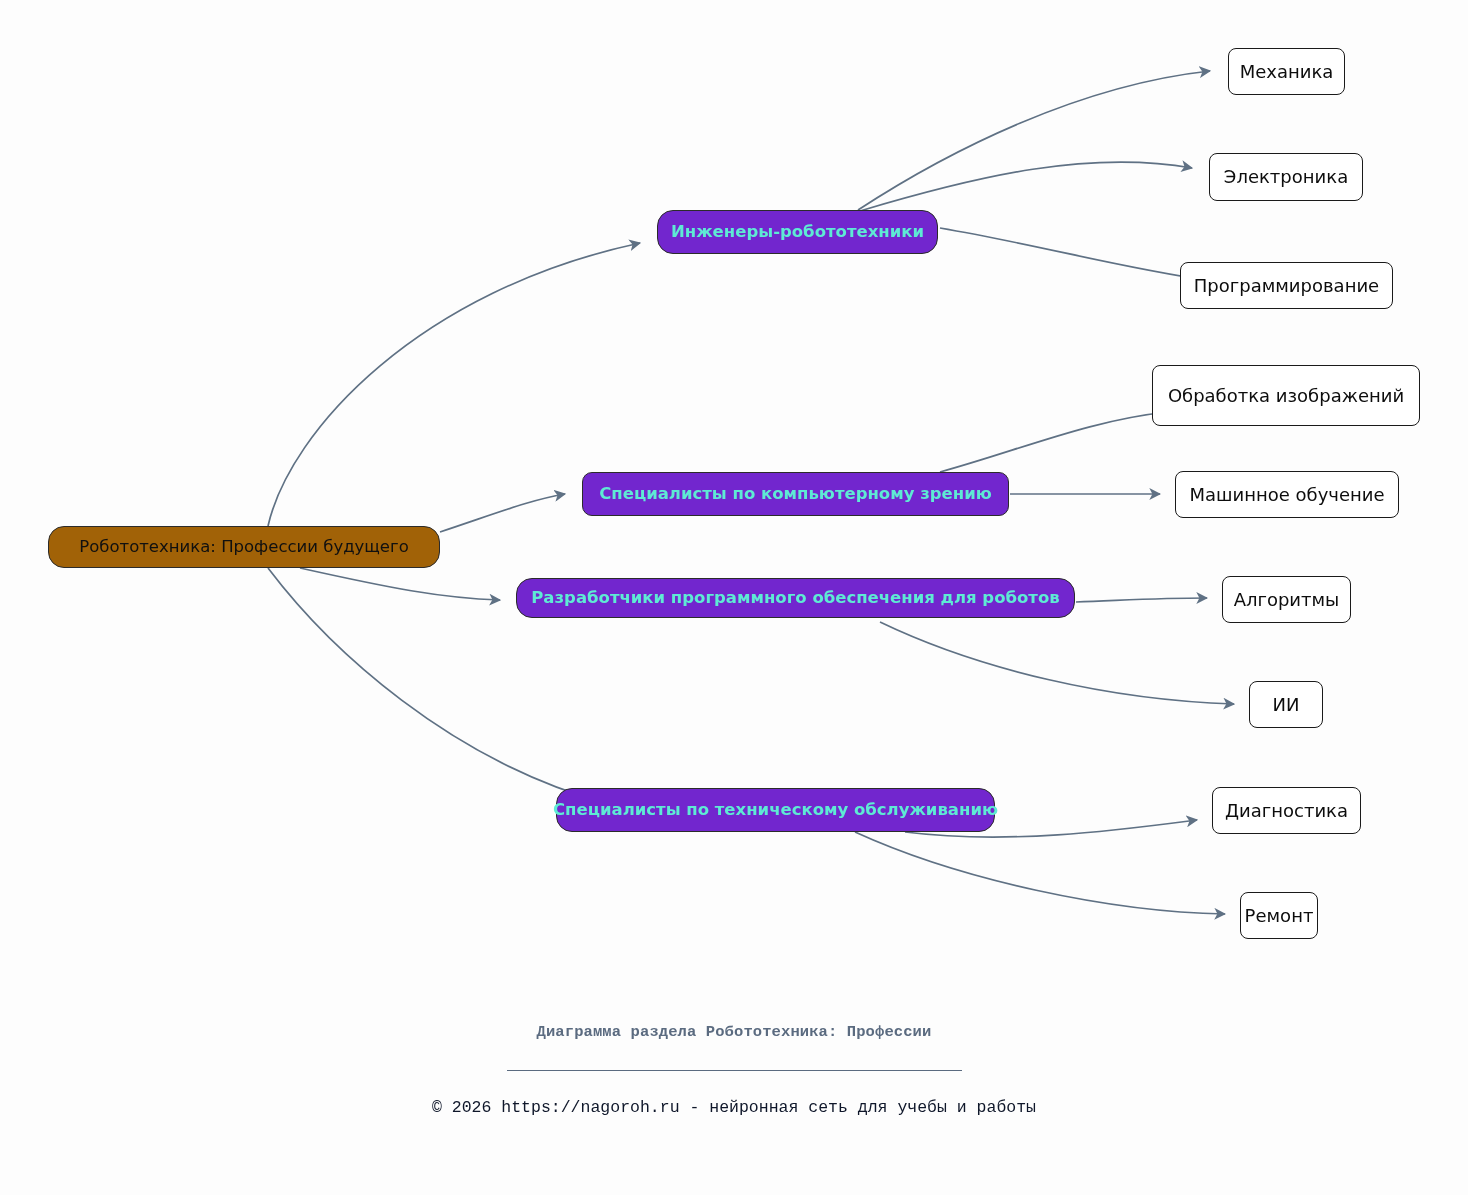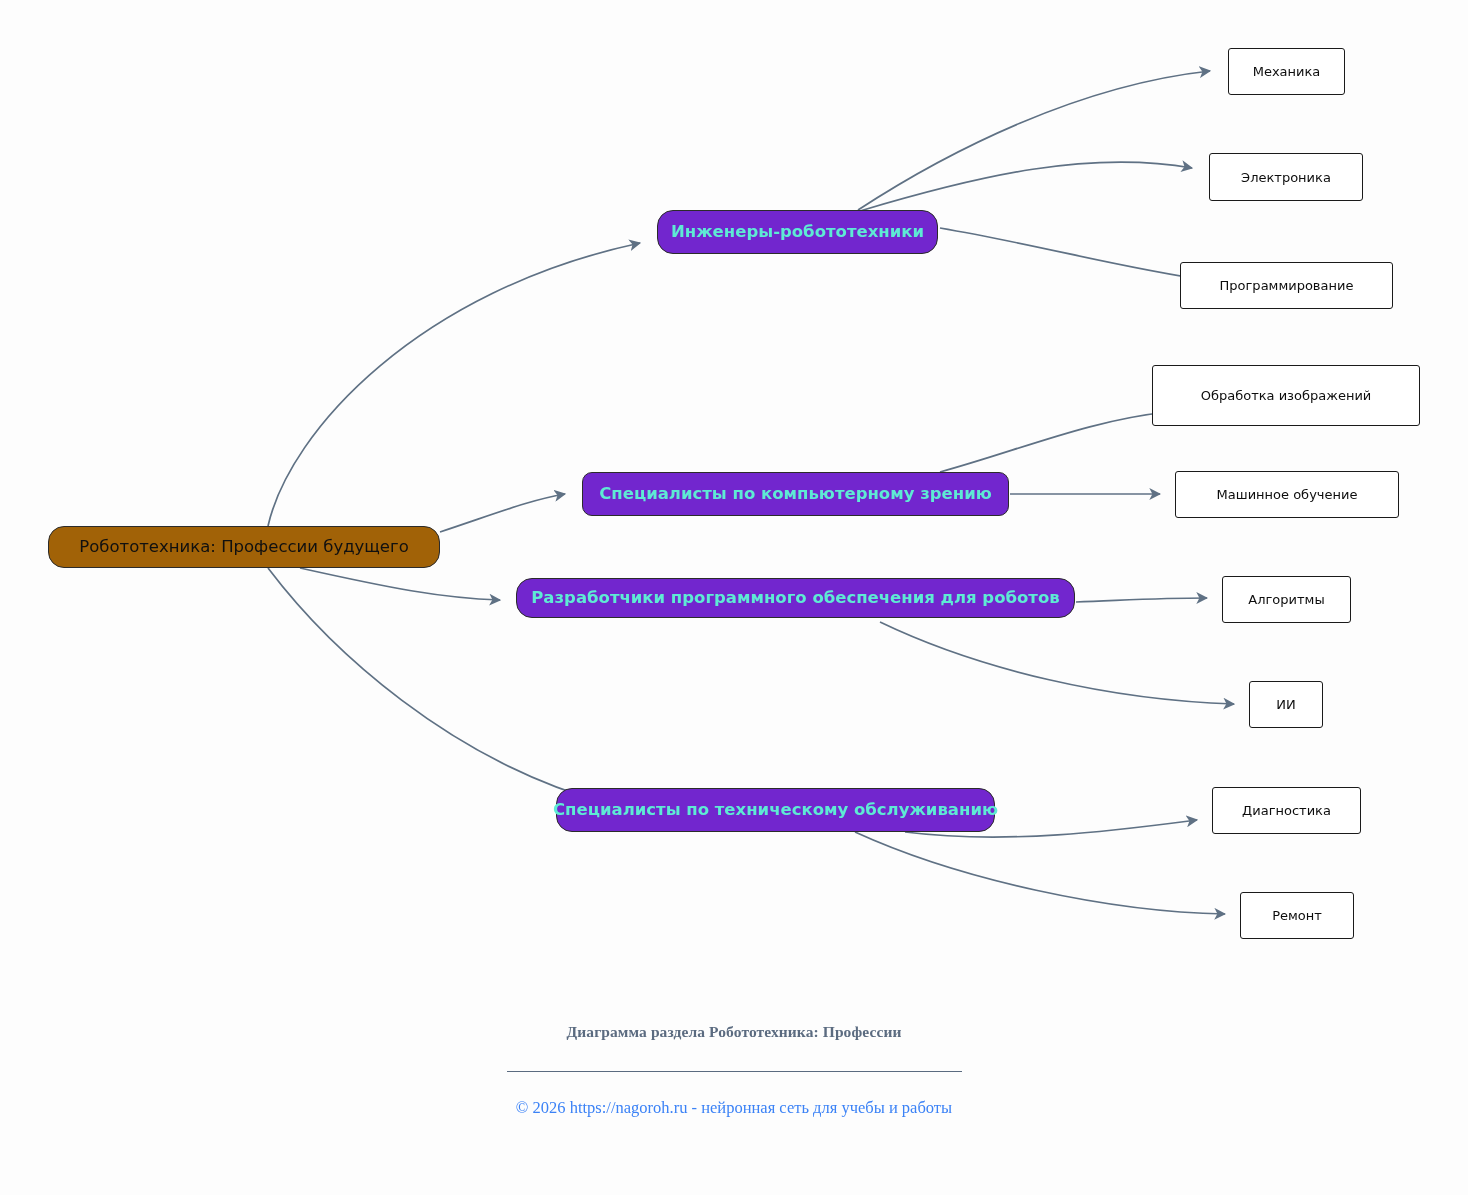--- a/index.html
+++ b/index.html
@@ -56,31 +56,31 @@
     color: #5eead4;
     font-size: 16.5px;
     font-weight: 600;
     border-radius: 16px;
   }
 
   .node-leaf {
     background: #ffffff;
     border: 1.4px solid #1a1a1a;
     color: #0d0d0d;
-    font-size: 13px;
-    border-radius: 3px;
+    font-size: 18px;
+    border-radius: 8px;
   }
 
   .footer {
     position: absolute;
     left: 0;
     width: 1468px;
     text-align: center;
     color: #5b6b80;
-    font-family: Liberation Serif, serif;
+    font-family: Liberation Mono, monospace;
   }
   .footer-title {
     top: 1022px;
     font-size: 15.5px;
     font-weight: bold;
     line-height: 1.35;
     letter-spacing: 0.1px;
   }
   .footer-title .ft-line {
     display: block;
@@ -94,21 +94,21 @@
   }
   .footer-rule span {
     display: inline-block;
     width: 455px;
     border-bottom: 1.6px solid #5b6b80;
     vertical-align: middle;
   }
   .footer-copy {
     top: 1098px;
     font-size: 16.5px;
-    color: #3b82f6;
+    color: #0f172a;
   }
 </style>
 </head>
 <body>
 
 <div id="canvas">
 
   <svg class="edges" viewBox="0 0 1468 1195" xmlns="http://www.w3.org/2000/svg">
     <defs>
       <marker id="arrow" viewBox="0 0 10 10" refX="9" refY="5" markerWidth="7" markerHeight="7" orient="auto-start-reverse">
@@ -165,21 +165,21 @@
       </div>
       <div class="node node-leaf" style="left: 1249px; top: 681px; width: 74px; height: 47px;">
         <span>ИИ</span>
       </div>
       <div class="node node-branch" style="left: 556px; top: 788px; width: 439px; height: 44px;">
         <span>Специалисты по техническому обслуживанию</span>
       </div>
       <div class="node node-leaf" style="left: 1212px; top: 787px; width: 149px; height: 47px;">
         <span>Диагностика</span>
       </div>
-      <div class="node node-leaf" style="left: 1240px; top: 892px; width: 114px; height: 47px;">
+      <div class="node node-leaf" style="left: 1240px; top: 892px; width: 78px; height: 47px;">
         <span>Ремонт</span>
       </div>
     </div>
 </div>
 
 <div class="footer footer-title">
   <span class="ft-line">Диаграмма раздела Робототехника: Профессии</span>
 </div>
 <div class="footer footer-rule"><span></span></div>
 <div class="footer footer-copy">© 2026 https://nagoroh.ru - нейронная сеть для учебы и работы</div>

